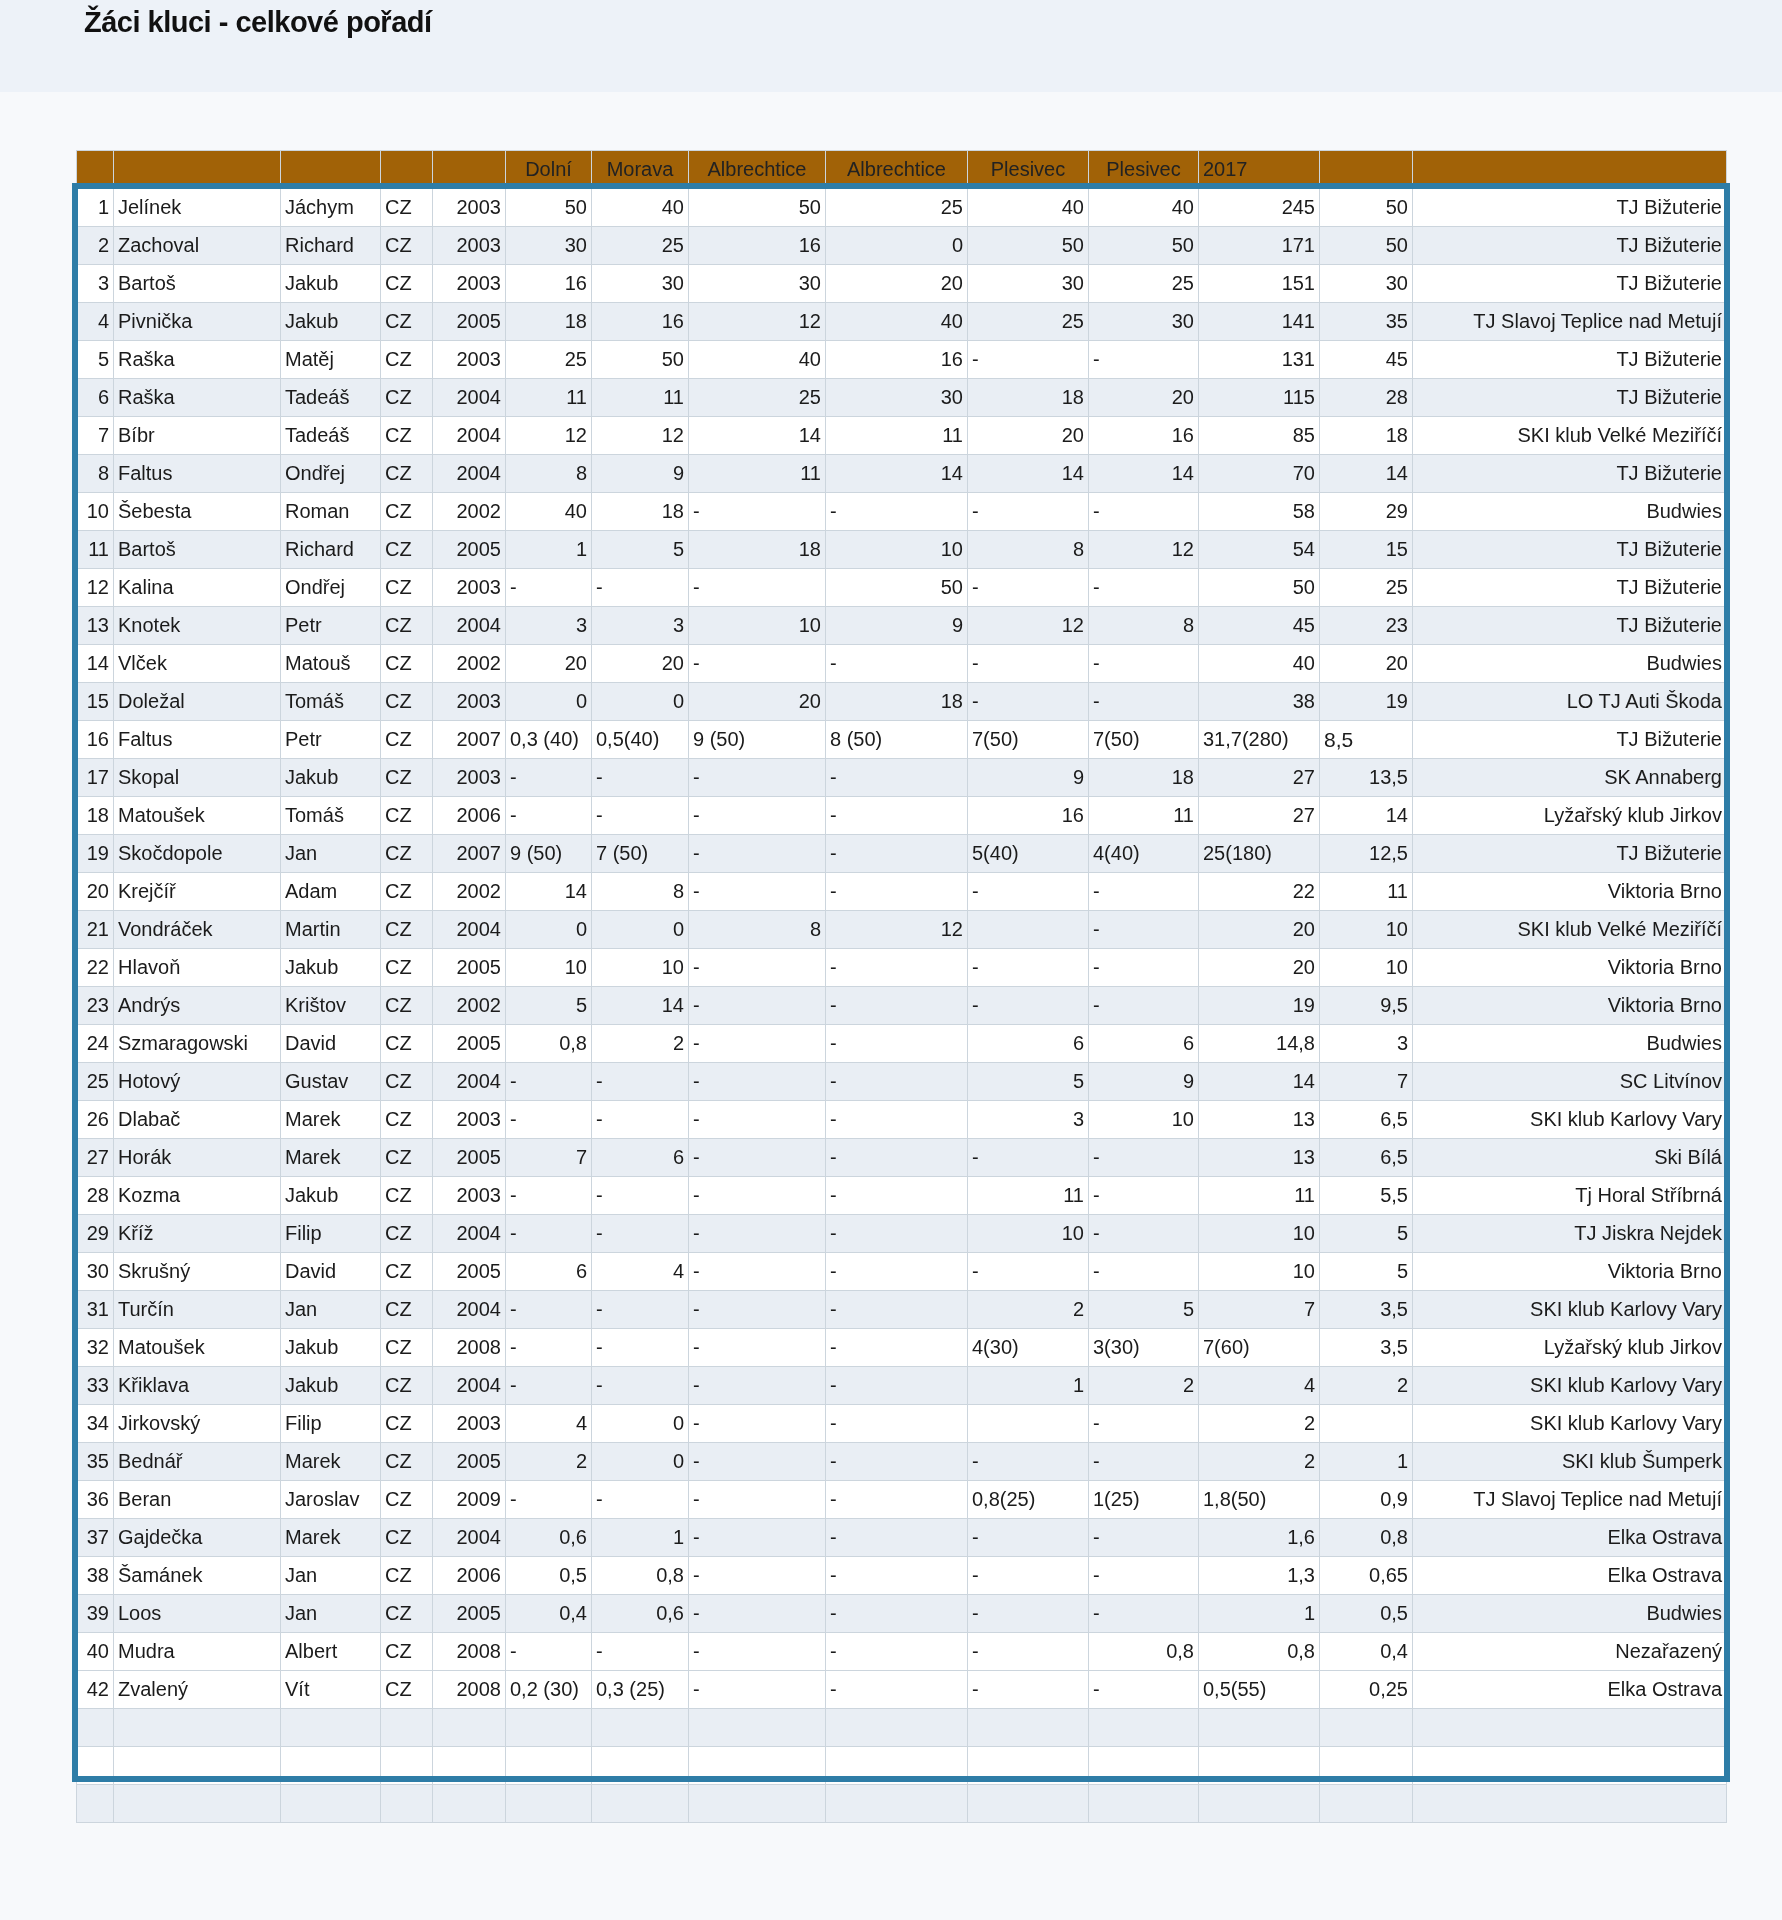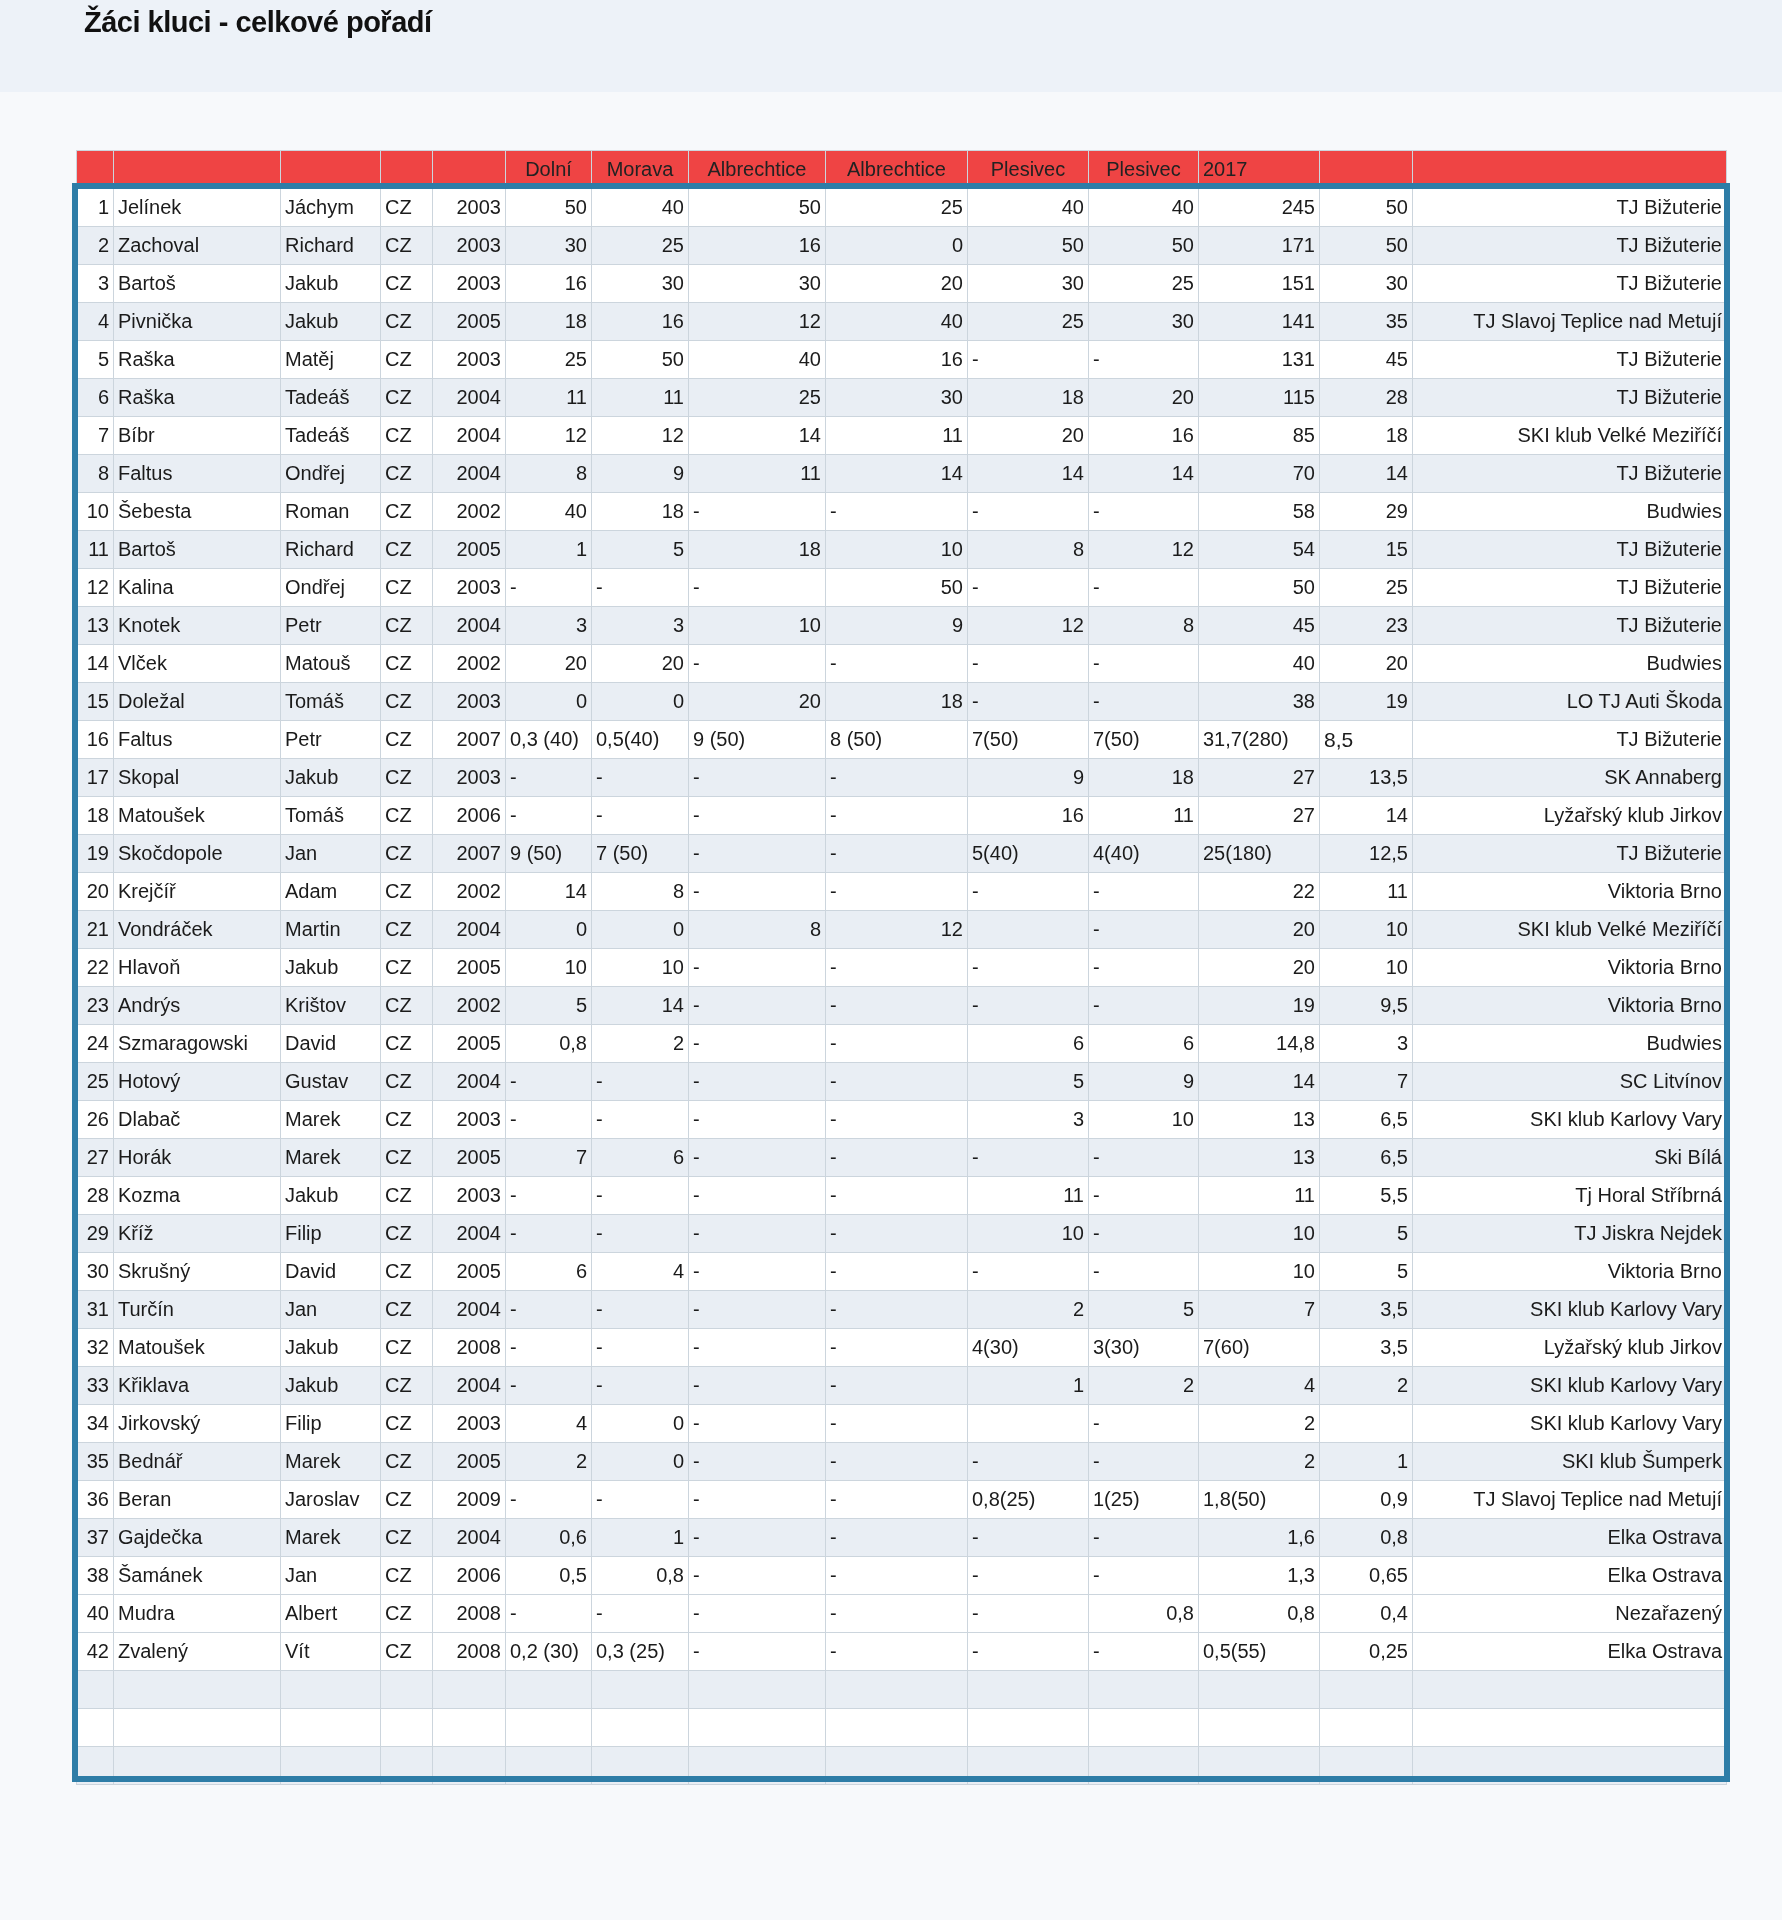--- a/index.html
+++ b/index.html
@@ -22,21 +22,21 @@
   }
   table.grid{
     border-collapse:collapse;table-layout:fixed;width:1650px;
     font-size:20px;
   }
   table.grid td, table.grid th{
     border:1px solid #ccd5dd;
     height:37px;padding:0 4px;overflow:hidden;white-space:nowrap;
     font-weight:normal;vertical-align:middle;
   }
-  tr.hdr th{background:#ef4444;text-align:center;color:#222;}
+  tr.hdr th{background:#a16207;text-align:center;color:#222;}
   tr.hdr th.h-right{text-align:left;padding-right:12px;margin-top:32px;}
   tbody.data tr{background:#ffffff;}
   tbody.data tr.alt{background:#e9eef4;}
   tbody.fill tr{background:#ffffff;}
   tbody.fill tr.alt{background:#e9eef4;}
   td.c-rank{text-align:right;padding-right:7px;}
   td.c-text{text-align:left;padding-left:8px;}
   td.c-year{text-align:right;padding-right:10px;}
   td.cell-num{text-align:right;padding-right:9px;}
   td.cell-dash{text-align:left;padding-left:9px;}
@@ -684,20 +684,36 @@
             <td class="cell-num">0,5</td>
             <td class="cell-num">0,8</td>
             <td class="cell-dash">-</td>
             <td class="cell-dash">-</td>
             <td class="cell-dash">-</td>
             <td class="cell-dash">-</td>
             <td class="cell-num">1,3</td>
             <td class="cell-num">0,65</td>
             <td class="c-club">Elka Ostrava</td>
           </tr>
+          <tr class="alt">
+            <td class="c-rank">39</td>
+            <td class="c-text">Loos</td>
+            <td class="c-text">Jan</td>
+            <td class="c-text">CZ</td>
+            <td class="c-year">2005</td>
+            <td class="cell-num">0,4</td>
+            <td class="cell-num">0,6</td>
+            <td class="cell-dash">-</td>
+            <td class="cell-dash">-</td>
+            <td class="cell-dash">-</td>
+            <td class="cell-dash">-</td>
+            <td class="cell-num">1</td>
+            <td class="cell-num">0,5</td>
+            <td class="c-club">Budwies</td>
+          </tr>
           <tr>
             <td class="c-rank">40</td>
             <td class="c-text">Mudra</td>
             <td class="c-text">Albert</td>
             <td class="c-text">CZ</td>
             <td class="c-year">2008</td>
             <td class="cell-dash">-</td>
             <td class="cell-dash">-</td>
             <td class="cell-dash">-</td>
             <td class="cell-dash">-</td>

